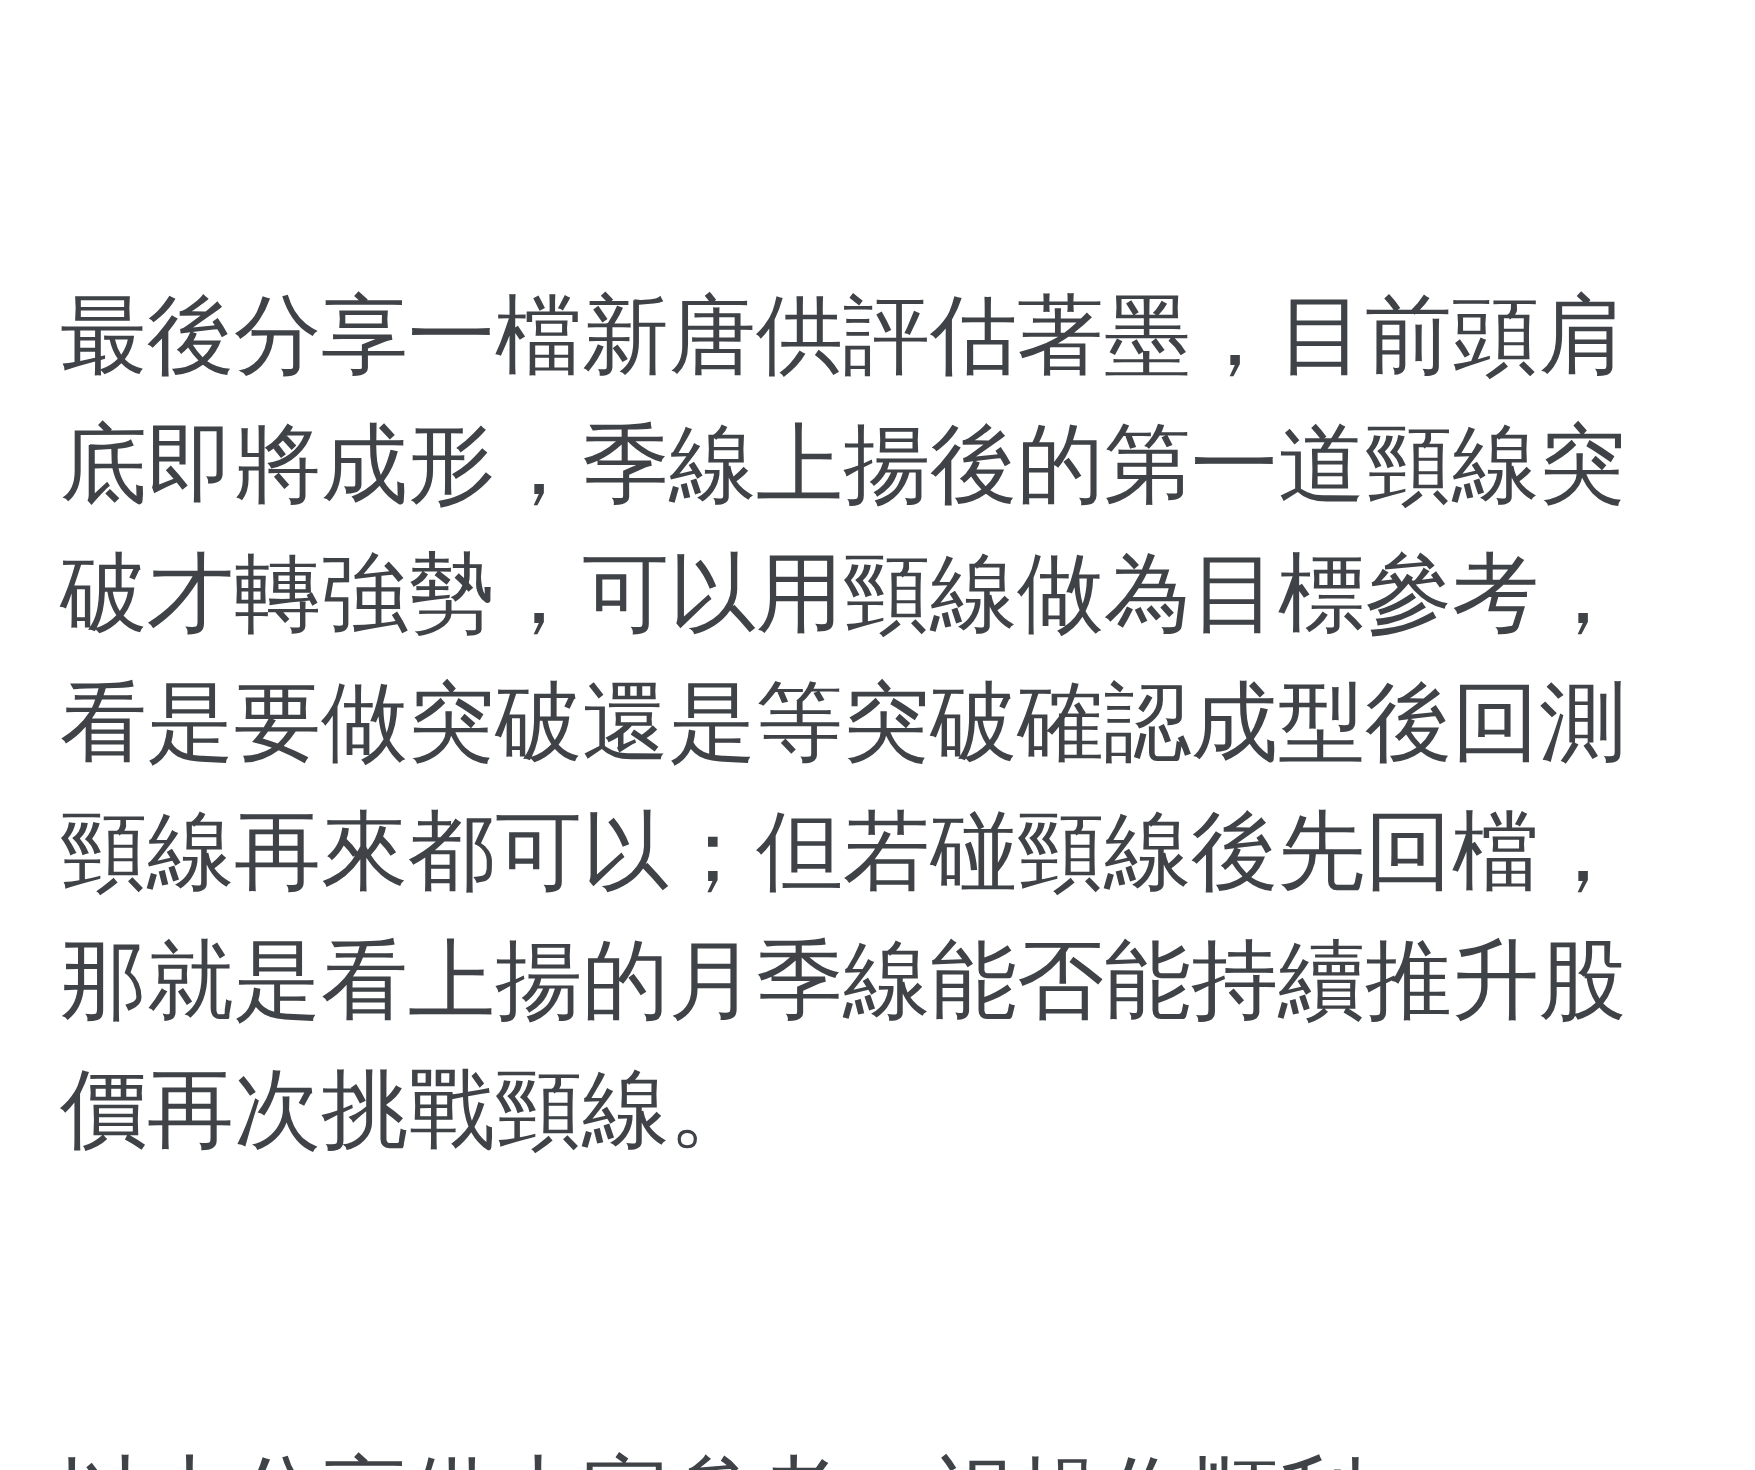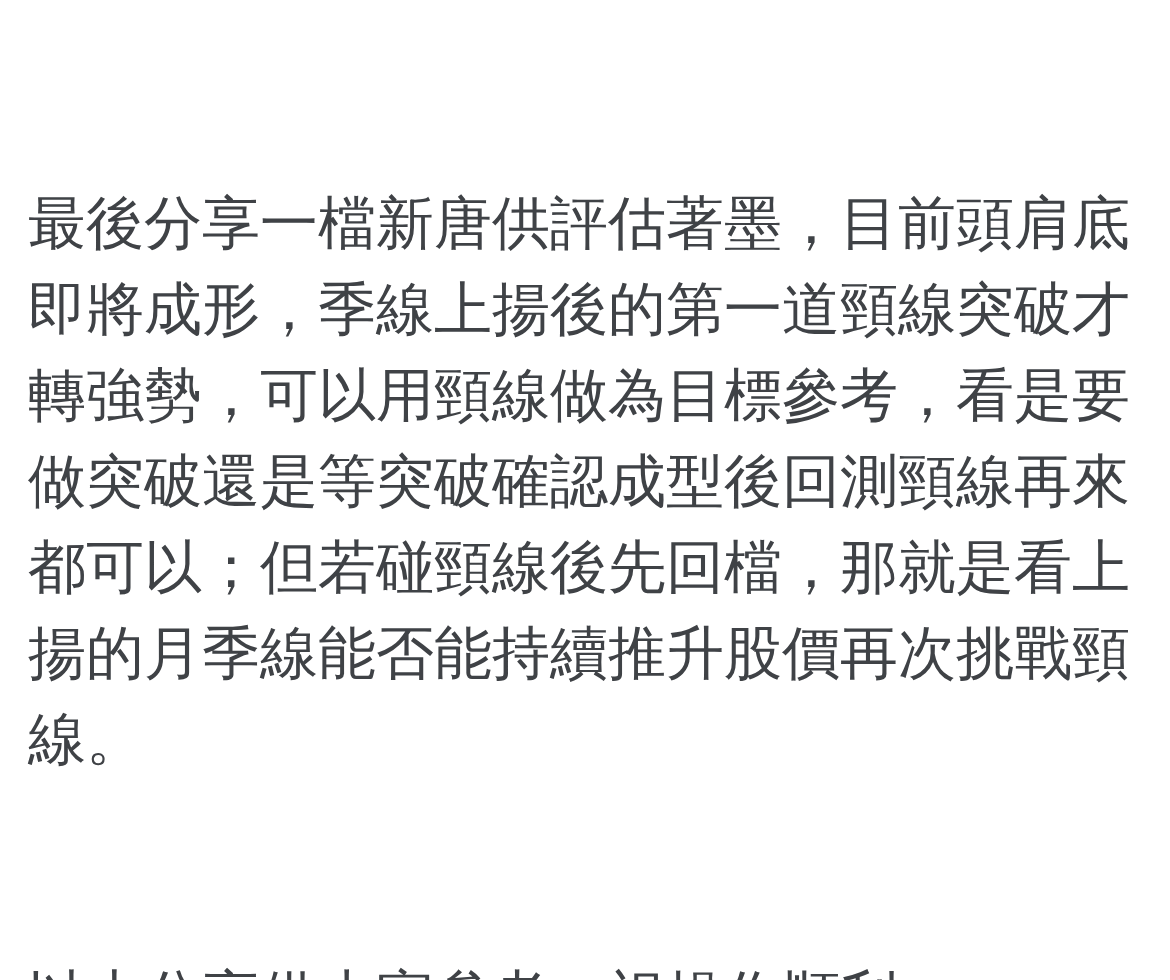--- a/index.html
+++ b/index.html
@@ -11,21 +11,21 @@
     width: 1170px;
     height: 980px;
     font-family: "DejaVu Sans", "Liberation Sans", sans-serif;
     color: #3c4043;
     overflow: hidden;
   }
   .page {
     width: 1170px;
     height: 980px;
     box-sizing: border-box;
-    padding: 8px 40px 0 28px;
+    padding: 8px 40px 0 40px;
     position: relative;
   }
   .body-text {
     font-size: 58px;
     line-height: 86px;
     letter-spacing: 0px;
     color: #3f4246;
     font-weight: 400;
     white-space: pre-wrap;
     word-break: break-all;

